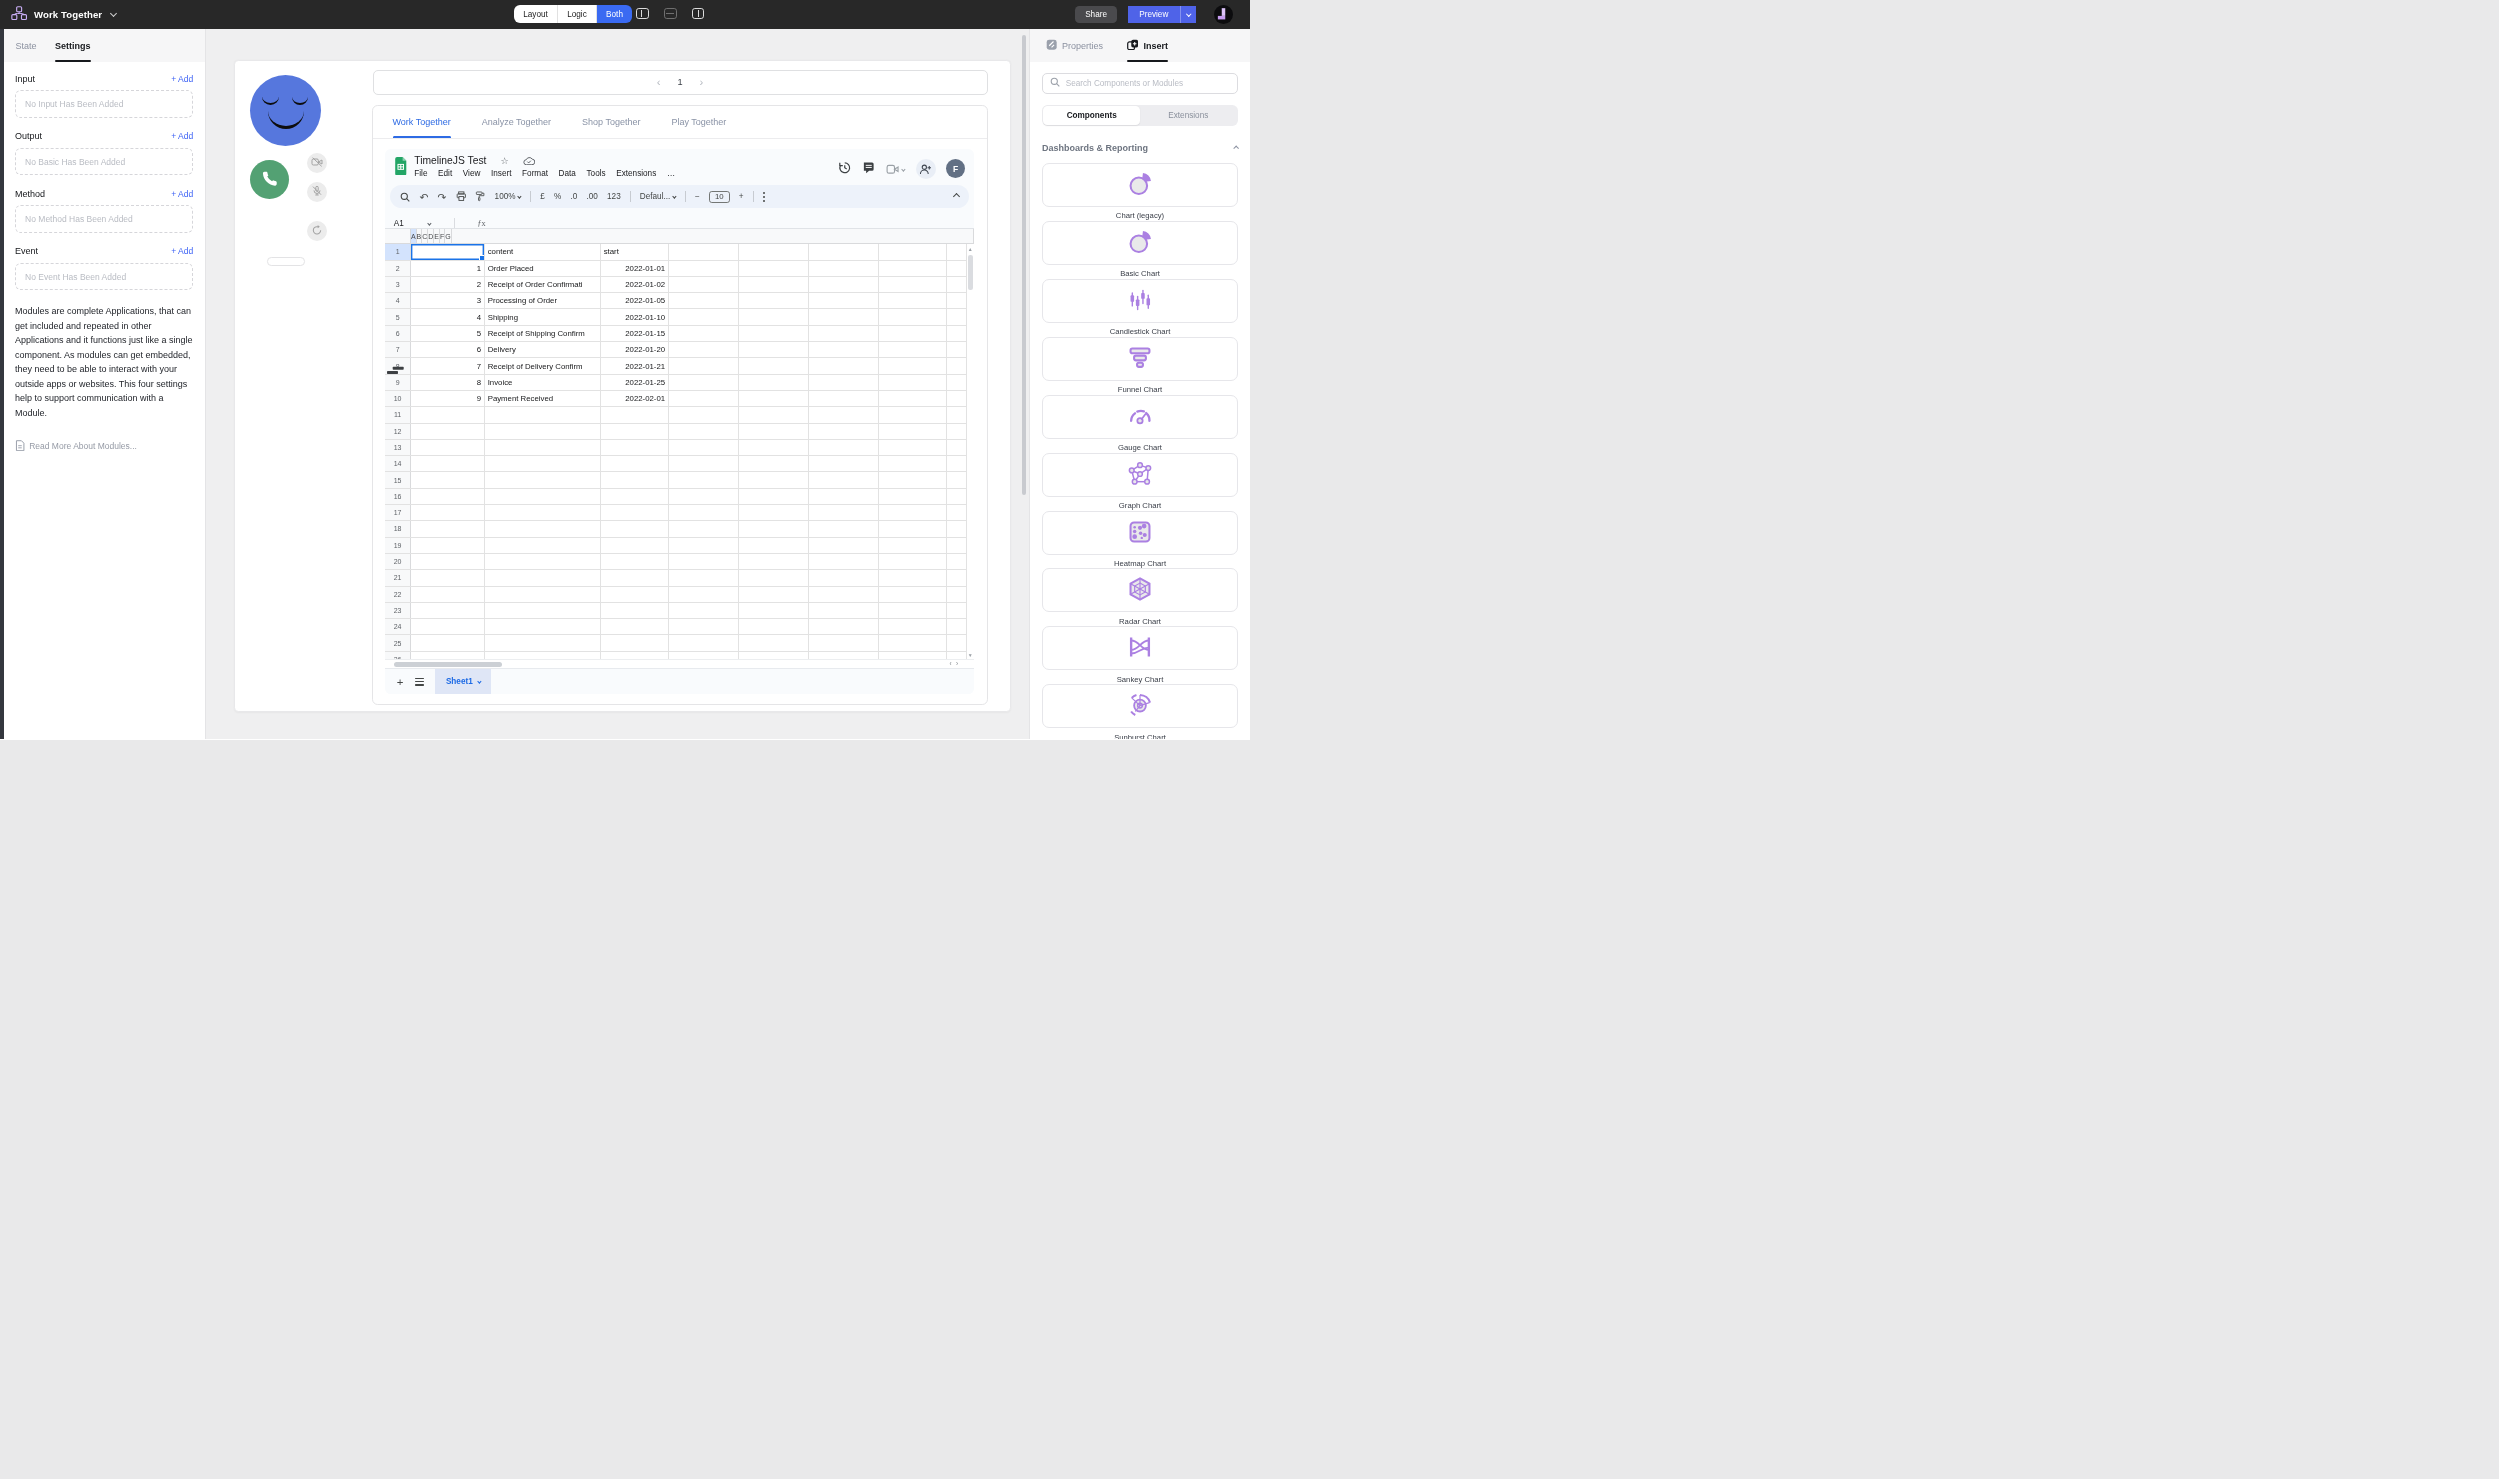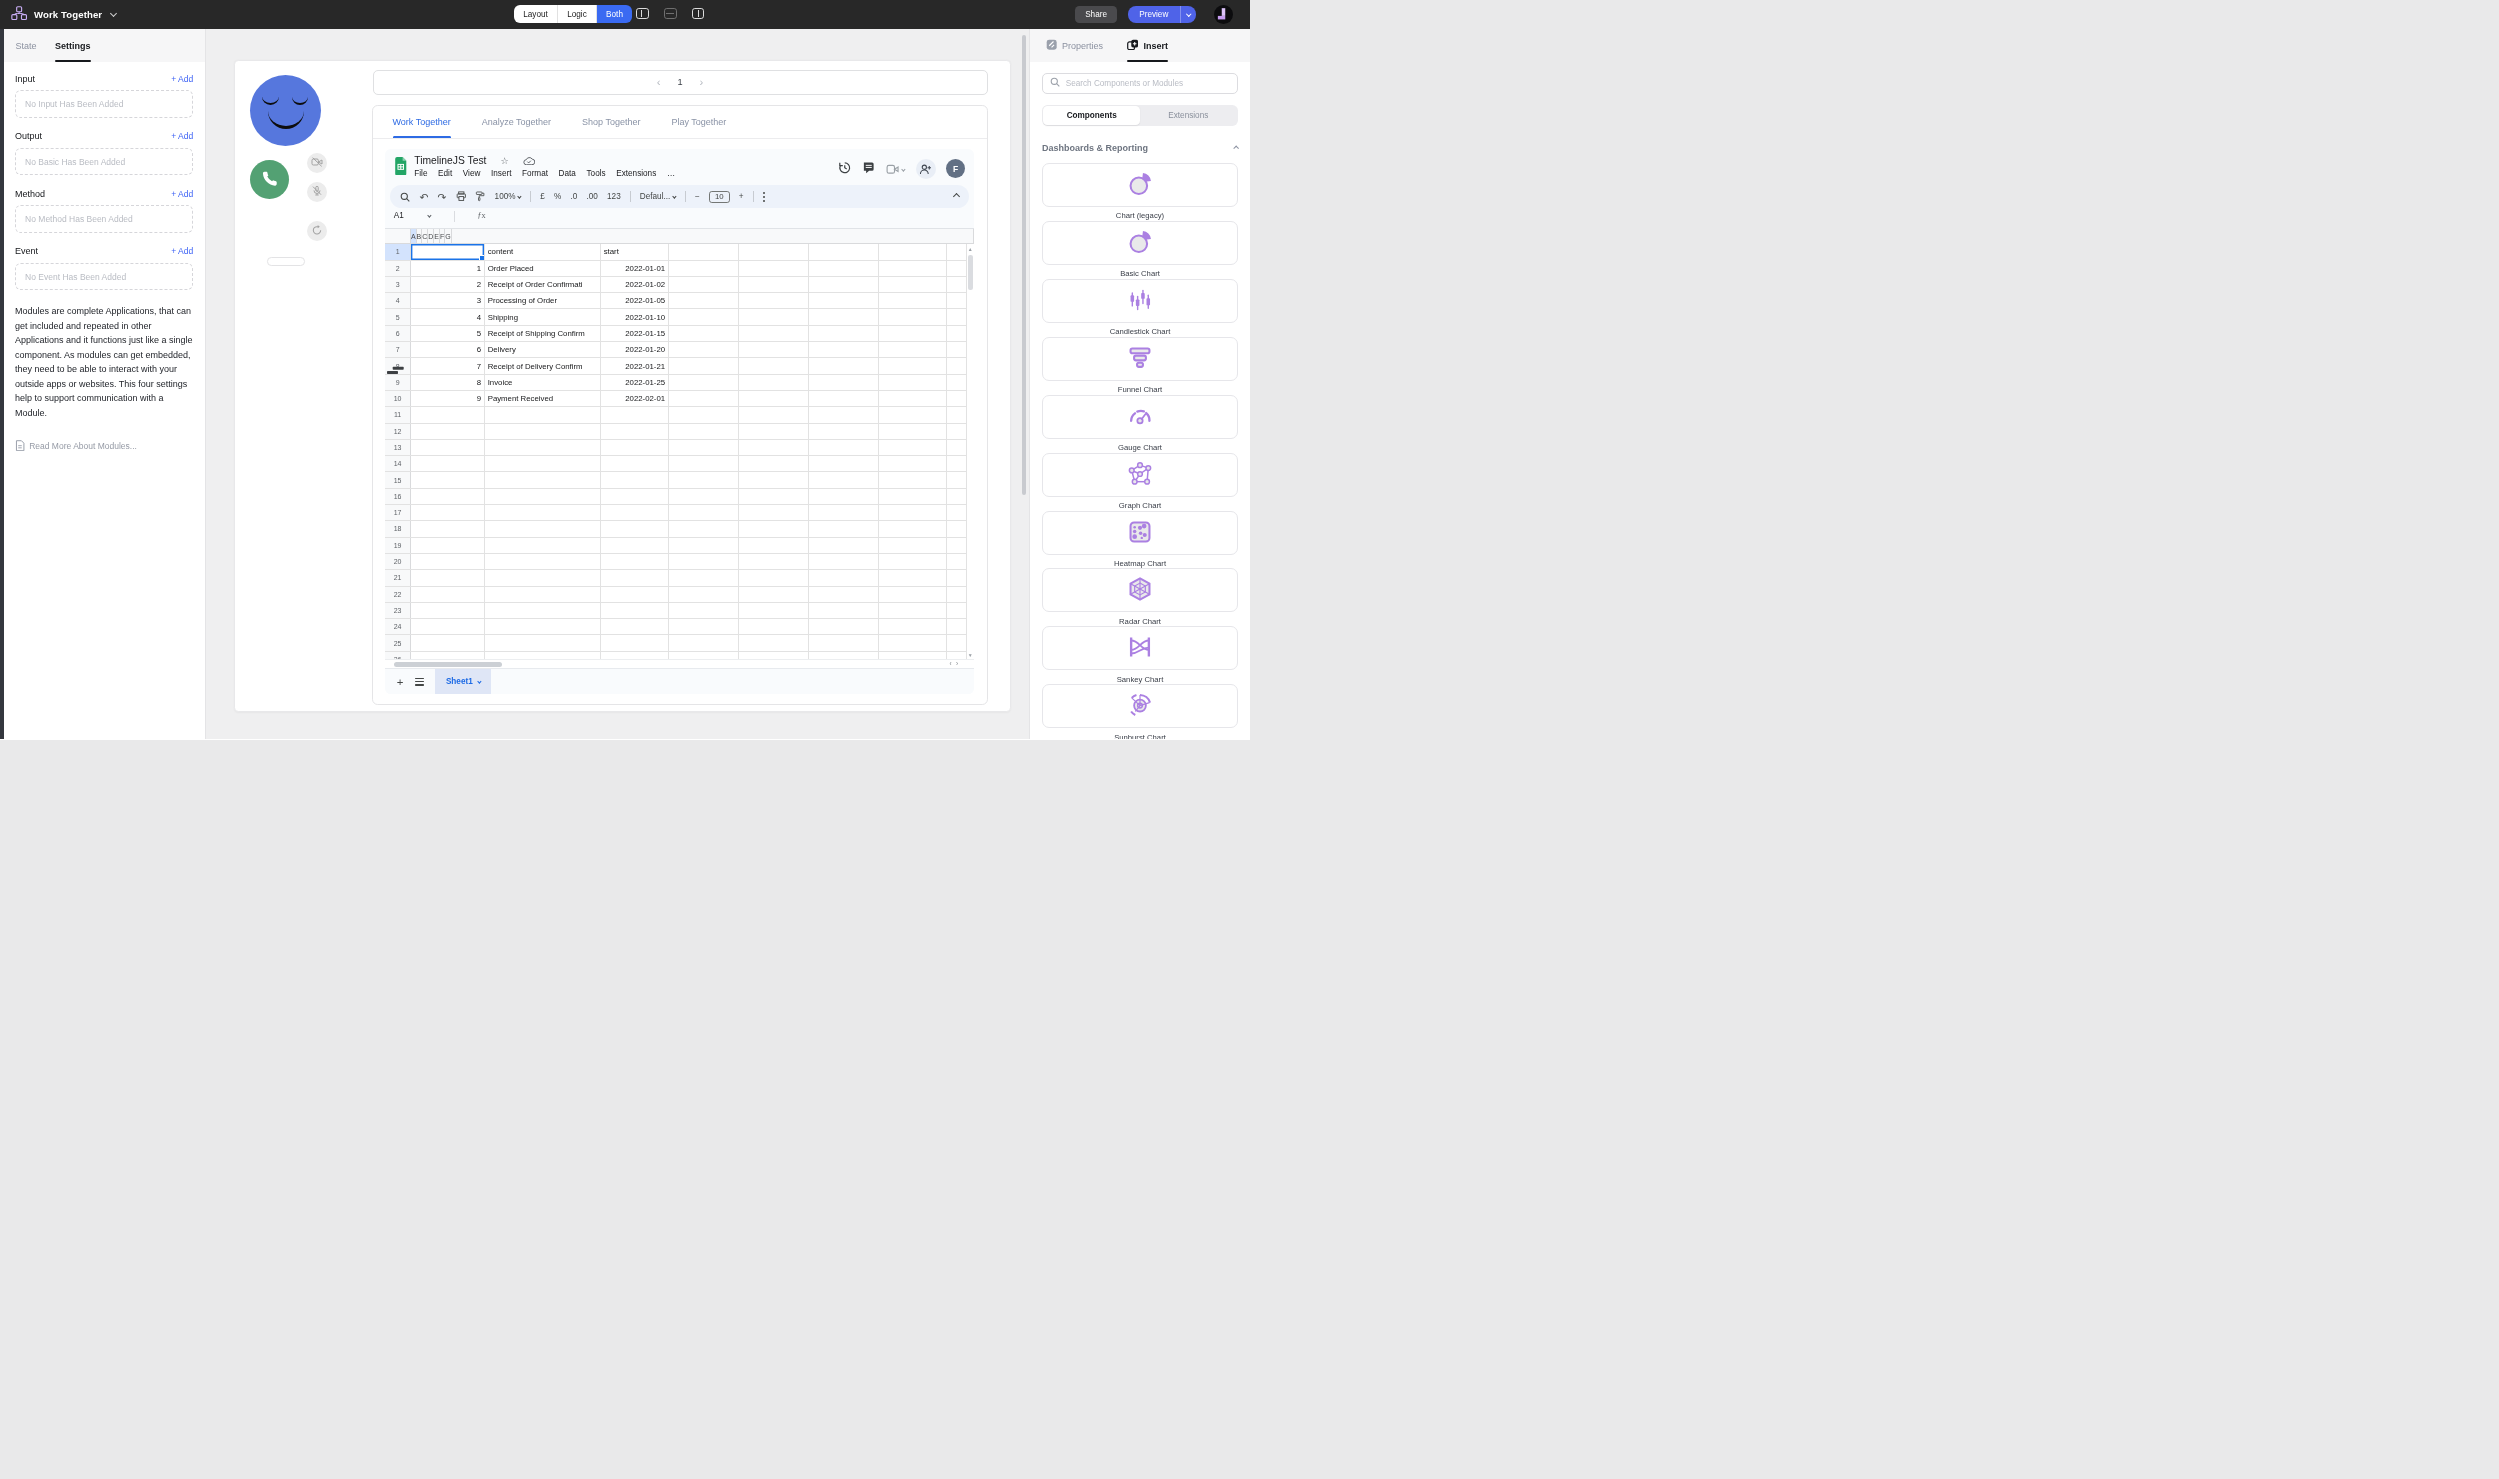--- a/index.html
+++ b/index.html
@@ -15,21 +15,21 @@
   .seggroup{position:absolute;left:514px;top:5px;height:18px;display:flex;border-radius:6px;overflow:hidden;font-size:8.2px}
   .seg{padding:0 9.2px;display:flex;align-items:center;background:#fff;color:#1c1c1c;border-right:0.7px solid #e1e1e1;cursor:pointer}
   .seg[data-idx="2"]{background:#3a6af2;color:#fff;border-right:none}
   .paneicons{position:absolute;left:636px;top:7.8px;display:flex;gap:15px}
   .picon{width:12.8px;height:11.4px;border:1.2px solid #dcdcdc;border-radius:2.8px;position:relative}
   .picon.dim{border-color:#6f6f6f}
   .picon.l::before{content:"";position:absolute;left:2.1px;top:1.4px;bottom:1.4px;width:2.1px;border-right:1.2px solid #dcdcdc}
   .picon.b::before{content:"";position:absolute;left:1.4px;right:1.4px;bottom:2.1px;height:2.1px;border-top:1.2px solid #6f6f6f}
   .picon.r::before{content:"";position:absolute;right:2.1px;top:1.4px;bottom:1.4px;width:2.1px;border-left:1.2px solid #dcdcdc}
   .share-btn{position:absolute;right:133px;top:5.7px;height:17px;padding:0 10px;background:#4a4a4d;border-radius:4.3px;color:#fff;font-size:8.2px;display:flex;align-items:center;cursor:pointer}
-  .preview-wrap{position:absolute;right:54px;top:5.7px;height:17px;display:flex;border-radius:8px;overflow:hidden}
+  .preview-wrap{position:absolute;right:54px;top:5.7px;height:17px;display:flex;border-radius:0;overflow:hidden}
   .preview-main{background:#4f63e8;color:#fff;font-size:8.2px;display:flex;align-items:center;padding:0 11.4px;cursor:pointer}
   .preview-chev{background:#4f63e8;border-left:0.7px solid rgba(255,255,255,.3);width:16.3px;display:flex;align-items:center;justify-content:center;cursor:pointer}
   .preview-chev .chev{width:3.5px;height:3.5px;color:#fff;margin-top:-1.4px}
   .avatar-top{position:absolute;right:17px;top:5px;width:19px;height:19px;border-radius:50%;cursor:pointer}
   
   .body{display:flex;height:710px}
   .ledge{width:3.5px;background:#34373e}
   
   .lpanel{width:202px;background:#fff;border-right:0.7px solid #e4e4e6;display:flex;flex-direction:column}
   .lp-tabs{height:33px;background:#f6f6f7;display:flex;align-items:flex-start;gap:18.5px;padding-left:12px;font-size:9px}
@@ -75,21 +75,21 @@
   .sh-right{display:flex;align-items:center;gap:10.6px;padding-top:4.3px}
   .circ28{width:20px;height:20px;border-radius:50%;background:#e9eef6;display:flex;align-items:center;justify-content:center;cursor:pointer}
   .avatar-f{width:19px;height:19px;border-radius:50%;background:#627084;color:#fff;font-size:8.5px;font-weight:700;display:flex;align-items:center;justify-content:center;cursor:pointer}
   .toolbar{height:23.4px;background:#edf2fa;border-radius:12px;margin:2.1px 5px 2.8px;display:flex;align-items:center;gap:9.2px;padding:0 10px;font-size:8.2px;color:#444746;flex-shrink:0}
   .tdiv{width:0.7px;height:11.4px;background:#c7cbd1}
   .titem{display:flex;align-items:center;gap:2.8px;cursor:pointer;white-space:nowrap}
   .size-box{border:0.7px solid #747775;border-radius:2.8px;padding:0.7px 5px;font-size:7.8px}
   .vdots{display:inline-flex;flex-direction:column;gap:1.8px;cursor:pointer}
   .vdots i{width:2.1px;height:2.1px;border-radius:50%;background:#444746}
   .t-collapse{margin-left:auto;cursor:pointer;color:#444746}
-  .fbar{height:18px;display:flex;align-items:flex-start;padding:0 8.5px;border-bottom:0.7px solid #e0e3e7;font-size:8.2px;color:#202124;flex-shrink:0;gap:23px}
+  .fbar{height:18px;display:flex;align-items:flex-end;padding:0 8.5px;border-bottom:0.7px solid #e0e3e7;font-size:8.2px;color:#202124;flex-shrink:0;gap:23px}
   .fbar .nbox{width:37px;display:flex;justify-content:space-between;align-items:center}
   .fbar .nbox .chev{width:2.8px;height:2.8px;color:#5f6368}
   .fbar .fdiv{width:0.7px;height:10.6px;background:#dadce0}
   .fx{color:#5f6368;font-family:"Liberation Serif",serif}
   .grid{flex:1;position:relative;background:#fff;display:flex;flex-direction:column;overflow:hidden}
   .ghead{display:flex;height:15px;background:#f8f9fa;border-bottom:0.7px solid #d9dadc;font-size:7px;color:#46484b;flex-shrink:0}
   .ghead .corner{width:25.6px;border-right:0.7px solid #d9dadc;background:#f8f9fa}
   .chcell{display:flex;align-items:center;justify-content:center;border-right:0.7px solid #d9dadc}
   .chcell[data-idx="0"]{background:#d3e3fd}
   .c-a{width:74px}.c-b{width:116px}.c-c{width:68px}.c-d{width:70px}.c-e{width:70px}.c-f{width:70px}.c-g{width:68px}.c-x{flex:1}

